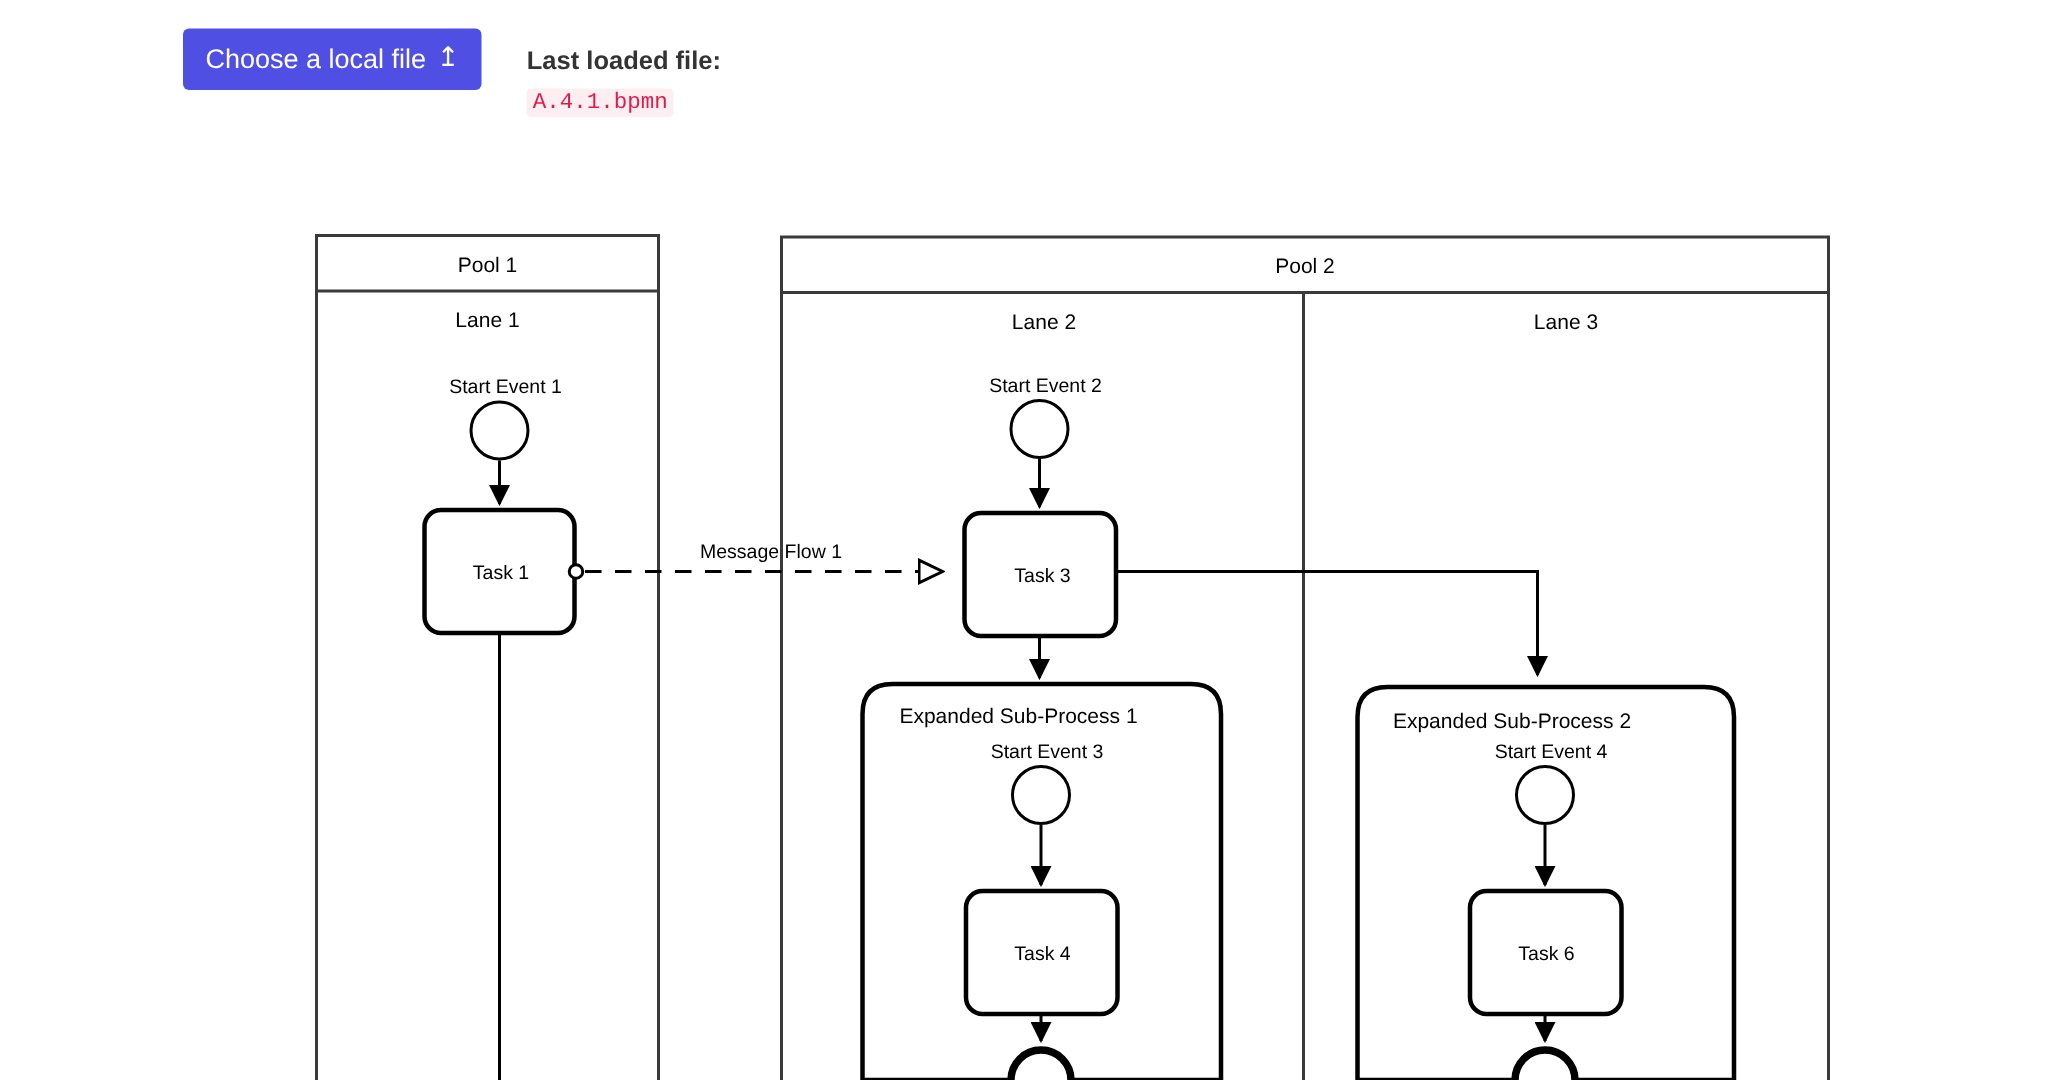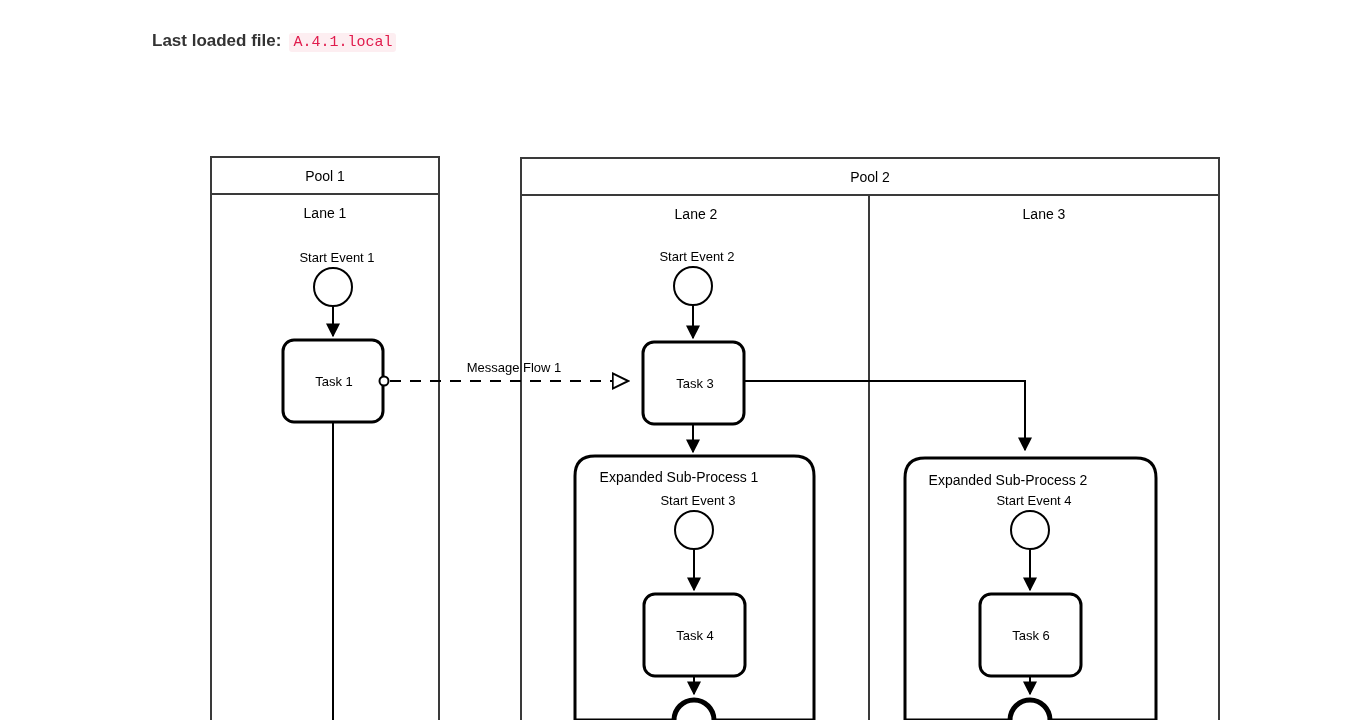--- a/index.html
+++ b/index.html
@@ -45,20 +45,21 @@
     line-height: 1;
     transform: translateY(-1px);
   }
   #last-file-wrap {
     display: flex;
     align-items: baseline;
     gap: 8px;
     margin-left: 30px;
     padding-top: 12px;
     white-space: nowrap;
+    flex-direction: column;
   }
   #last-file-label {
     font-family: "Liberation Sans", sans-serif;
     font-size: 17px;
     font-weight: bold;
     color: #333333;
   }
   #last-file-name {
     font-family: "Liberation Mono", monospace;
     font-size: 15px;
@@ -95,23 +96,27 @@
   .event-circle { fill: #ffffff; stroke: #000000; stroke-width: 2; }
   .end-event-circle { fill: #ffffff; stroke: #000000; stroke-width: 5; }
   .seq-flow   { stroke: #000000; stroke-width: 2; fill: none; }
   .msg-flow   { stroke: #000000; stroke-width: 2; fill: none; stroke-dasharray: 11 9; }
   .msg-dot    { fill: #ffffff; stroke: #000000; stroke-width: 2; }
 </style>
 </head>
 <body>
 
 <div id="toolbar">
+  <button id="file-button">
+    <span>Choose a local file</span>
+    <span class="upload-glyph">↥</span>
+  </button>
   <div id="last-file-wrap">
     <span id="last-file-label">Last loaded file:</span>
-    <span id="last-file-name">A.4.1.local</span>
+    <span id="last-file-name">A.4.1.bpmn</span>
   </div>
 </div>
 
 <div id="canvas">
 <svg width="1368" height="720" viewBox="0 0 1368 720" xmlns="http://www.w3.org/2000/svg">
   <defs>
     <marker id="arrowFilled" viewBox="0 0 10 10" refX="9" refY="5" markerWidth="7" markerHeight="7" orient="auto-start-reverse">
       <path d="M 0 0 L 10 5 L 0 10 z" fill="#000000"></path>
     </marker>
     <marker id="arrowHollow" viewBox="0 0 10 10" refX="9" refY="5" markerWidth="9" markerHeight="9" orient="auto-start-reverse">

